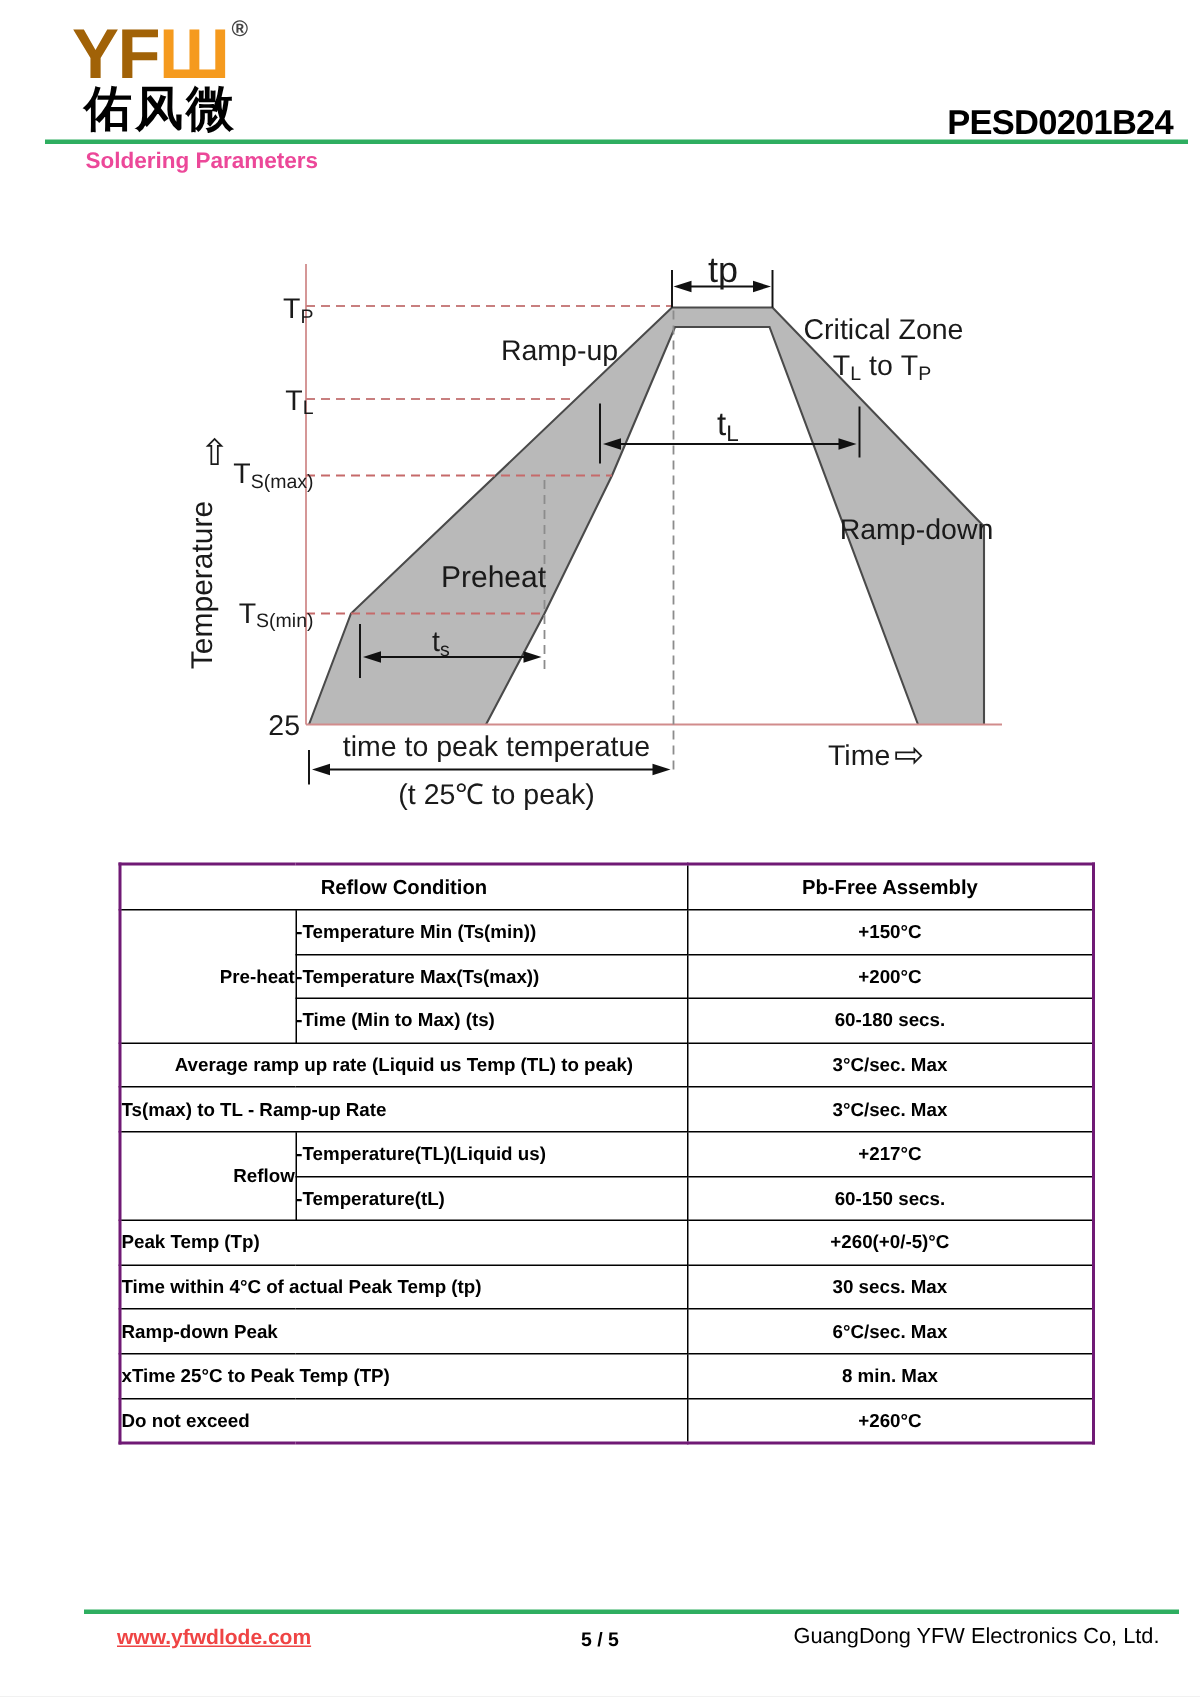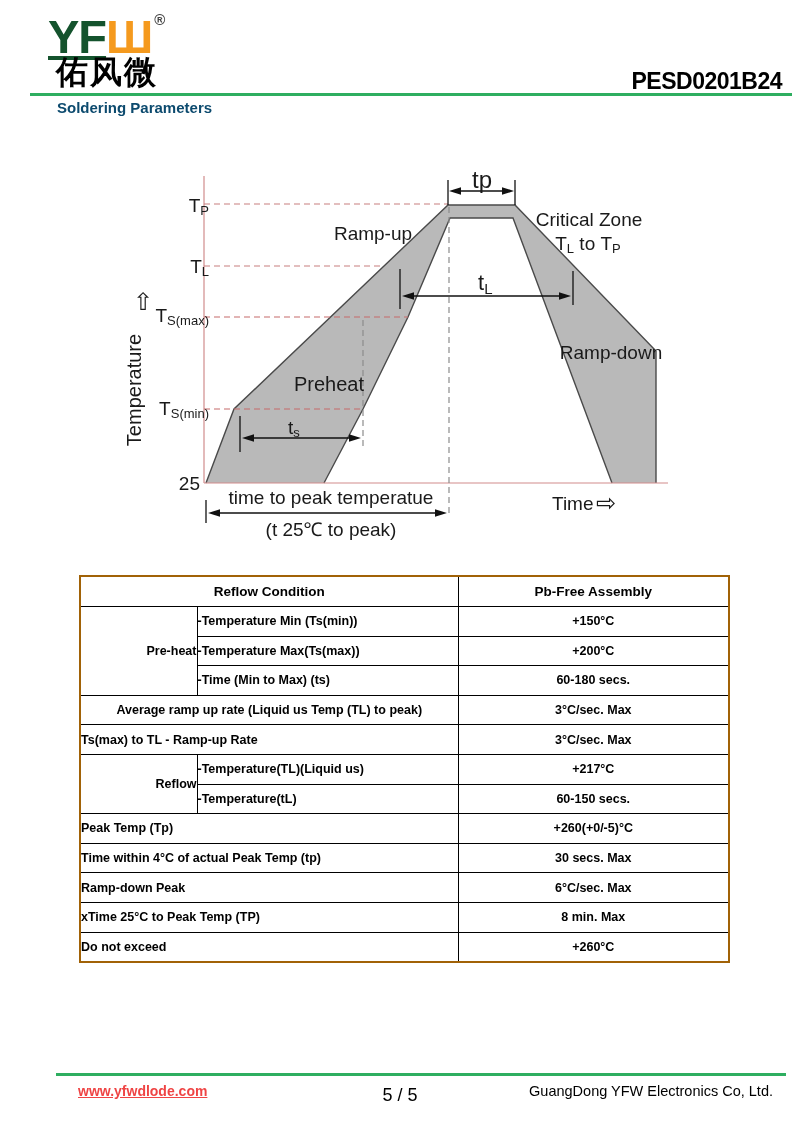--- a/index.html
+++ b/index.html
@@ -2,53 +2,53 @@
 <html><head>
 <meta charset="utf-8">
 <style>
   html,body{margin:0;padding:0;background:#e8e8e8;}
   .page{position:relative;width:800px;height:1131px;margin:0 auto;background:#ffffff;
         font-family:"Liberation Sans",sans-serif;color:#000;overflow:hidden;}
 
   
   .logo-text{position:absolute;left:48px;top:12px;font-size:47px;font-weight:800;
              line-height:1;letter-spacing:-1px;white-space:nowrap;}
-  .logo-yf{color:#14532d;text-decoration:underline;}
+  .logo-yf{color:#a16207;}
   .logo-w{color:#F59A1E;}
   .logo-reg{font-size:15px;font-weight:700;color:#444;vertical-align:28px;margin-left:2px;}
   .logo-cn{position:absolute;left:56px;top:56px;font-size:32px;font-weight:700;
            letter-spacing:2px;line-height:1;}
   .part-number{position:absolute;top:68px;right:18px;font-size:23px;font-weight:800;
                letter-spacing:-0.5px;}
   .rule-top{position:absolute;left:30px;top:93px;width:762px;height:2.5px;background:#2EAE60;}
   .section-title{position:absolute;left:57px;top:99px;font-size:15px;font-weight:700;
-                 color:#0c4a6e;}
+                 color:#ec4899;}
 
   
   .diagram{position:absolute;left:0;top:0;width:800px;height:560px;}
   .diagram text{fill:#1a1a1a;}
 
   
   .spec-table{position:absolute;top:575px;left:79px;width:649px;border-collapse:collapse;
-              table-layout:fixed;border:2px solid #a16207;font-weight:700;padding-left:16px;}
+              table-layout:fixed;border:2px solid #701a75;font-weight:700;padding-left:16px;}
   .spec-table th,.spec-table td{border:1.5px solid #000;padding:0;overflow:hidden;
               white-space:nowrap;}
   .spec-table th{font-size:13.5px;height:29px;text-align:center;}
   .spec-table td{font-size:12.5px;height:28.6px;}
   .c-left{text-align:left;padding-left:10px;margin-left:34px;}
   .c-center{text-align:center;}
   .group-cell{text-align:right;padding-left:8px;}
   .hdr-shift{padding-left:60px;}
 
   
   .rule-bottom{position:absolute;left:56px;top:1073px;width:730px;height:3px;background:#2EAE60;}
   .footer-link{position:absolute;left:78px;top:1083px;font-size:14px;font-weight:700;
                color:#ef4444;text-decoration:underline;}
   .footer-page{position:absolute;left:350px;top:1085px;width:100px;text-align:center;
-               font-size:18px;font-weight:400;}
+               font-size:13px;font-weight:700;}
   .footer-company{position:absolute;right:27px;top:1083px;font-size:14.5px;font-weight:400;}
 </style>
 </head>
 <body>
 
 <div class="page">
 
   <div class="logo-text"><span class="logo-yf">YF</span><span class="logo-w">Ш</span><span class="logo-reg">®</span></div>
   <div class="logo-cn">佑风微</div>
   <div class="part-number">PESD0201B24</div>

